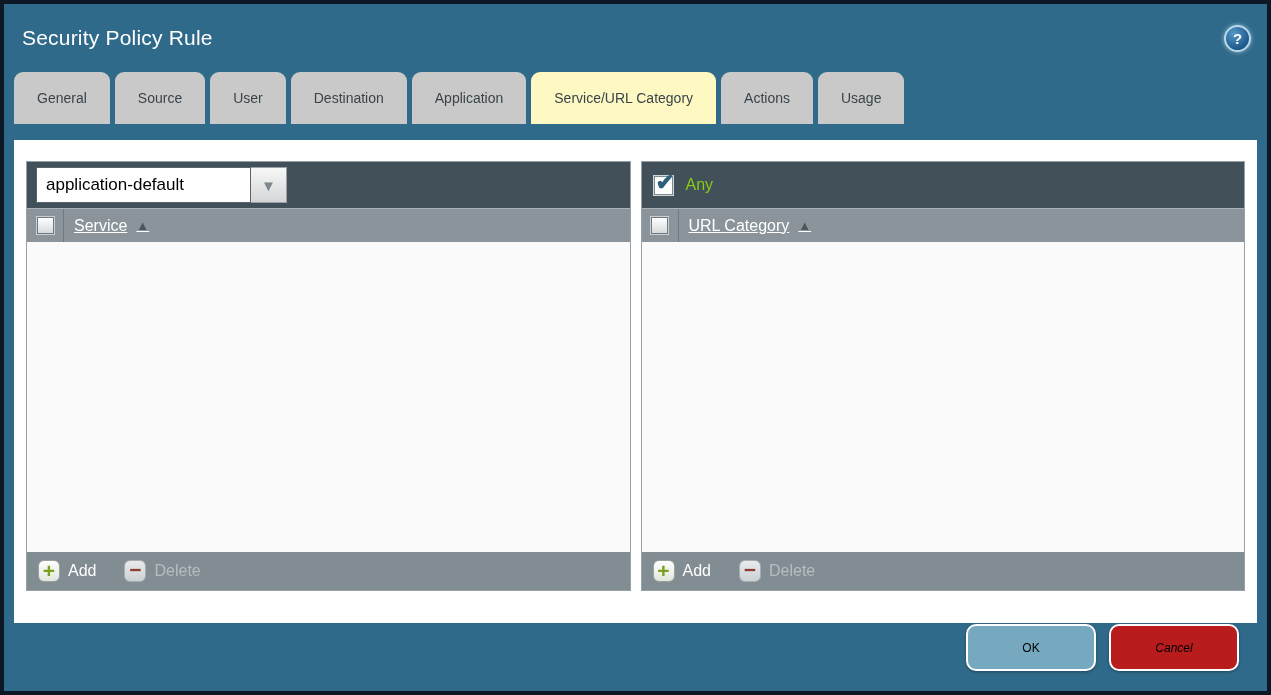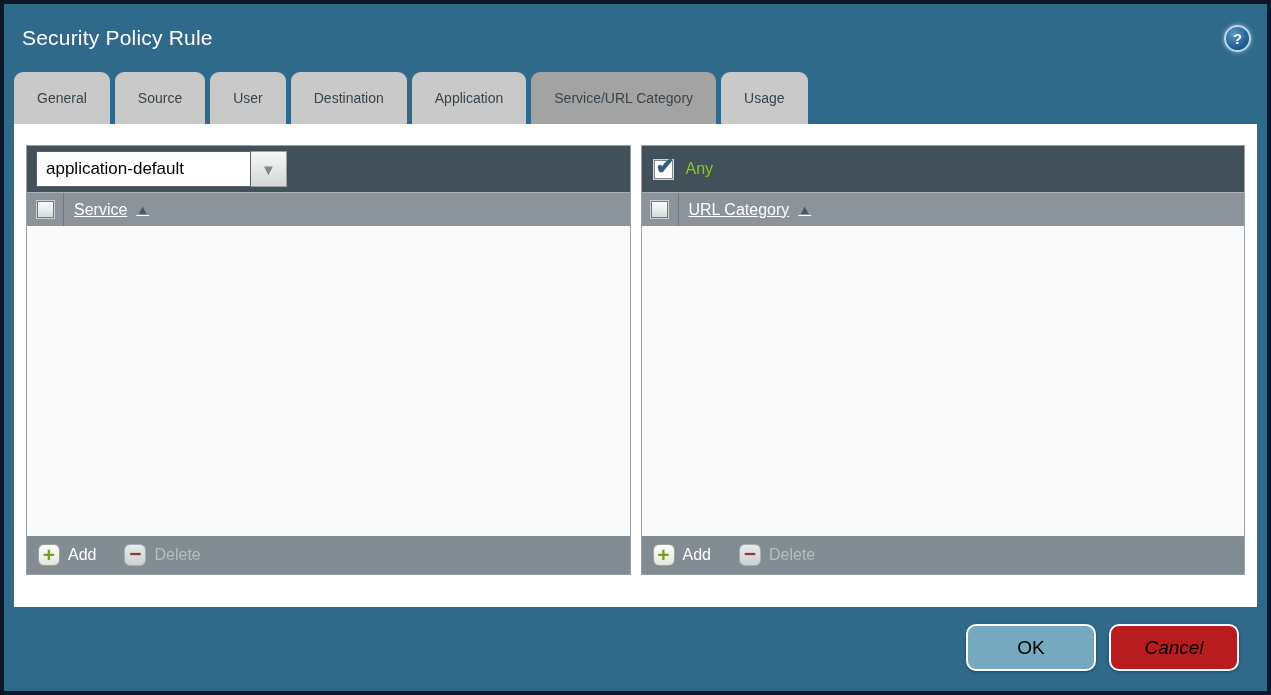--- a/index.html
+++ b/index.html
@@ -30,24 +30,24 @@
   }
   
   .tabstrip { display: flex; gap: 5px; padding-left: 10px; height: 52px; }
   .tab {
     background: #c9c9c9; color: #3a444b;
     font-size: 14px; padding: 0 23px;
     display: flex; align-items: center;
     border-radius: 9px 9px 0 0;
     cursor: pointer; white-space: nowrap;
   }
-  .tab.active { background: #a3a3a3; }
+  .tab.active { background: #fef9c3; }
   
   .content {
-    margin: 0 10px; height: 483px;
+    margin: 16px 10px; height: 483px;
     background: #ffffff;
     display: flex; gap: 10px;
     padding: 21px 12px 0;
   }
   .panel {
     flex: 1; height: 430px;
     display: flex; flex-direction: column;
     border: 1px solid #97a0a6;
     background: #fafafa;
   }
@@ -128,21 +128,21 @@
   .any-check {
     position: absolute; top: -8px; left: 1px;
     color: #2d5f7d; font-size: 23px; font-weight: bold;
   }
   .any-label { color: #84cc16; font-size: 16px; }
   
   .footer-buttons { position: absolute; right: 28px; bottom: 20px; display: flex; gap: 13px; }
   .btn {
     min-width: 130px; height: 47px;
     border-radius: 10px; border: 2px solid #ffffff;
-    font-size: 19px; color: #000;
+    font-size: 12px; color: #000;
     display: flex; align-items: center; justify-content: center;
     box-shadow: 0 1px 3px rgba(0,0,0,.35);
     cursor: pointer;
     font-family: "Liberation Sans", sans-serif;
     margin-top: 34px;
   }
   .btn-ok { background: #76a8c0; }
   .btn-cancel { background: #b91c1c; font-style: italic; }
 </style>
 </head>
@@ -155,20 +155,21 @@
     <div class="help">?</div>
   </div>
 
   <div class="tabstrip">
     <div class="tab">General</div>
     <div class="tab">Source</div>
     <div class="tab">User</div>
     <div class="tab">Destination</div>
     <div class="tab">Application</div>
     <div class="tab active">Service/URL Category</div>
+    <div class="tab">Actions</div>
     <div class="tab">Usage</div>
   </div>
 
   <div class="content">
 
     <div class="panel">
       <div class="panel-toolbar">
         <div class="dropdown">
           <div class="dropdown-input">application-default</div>
           <div class="dropdown-btn">▼</div>

